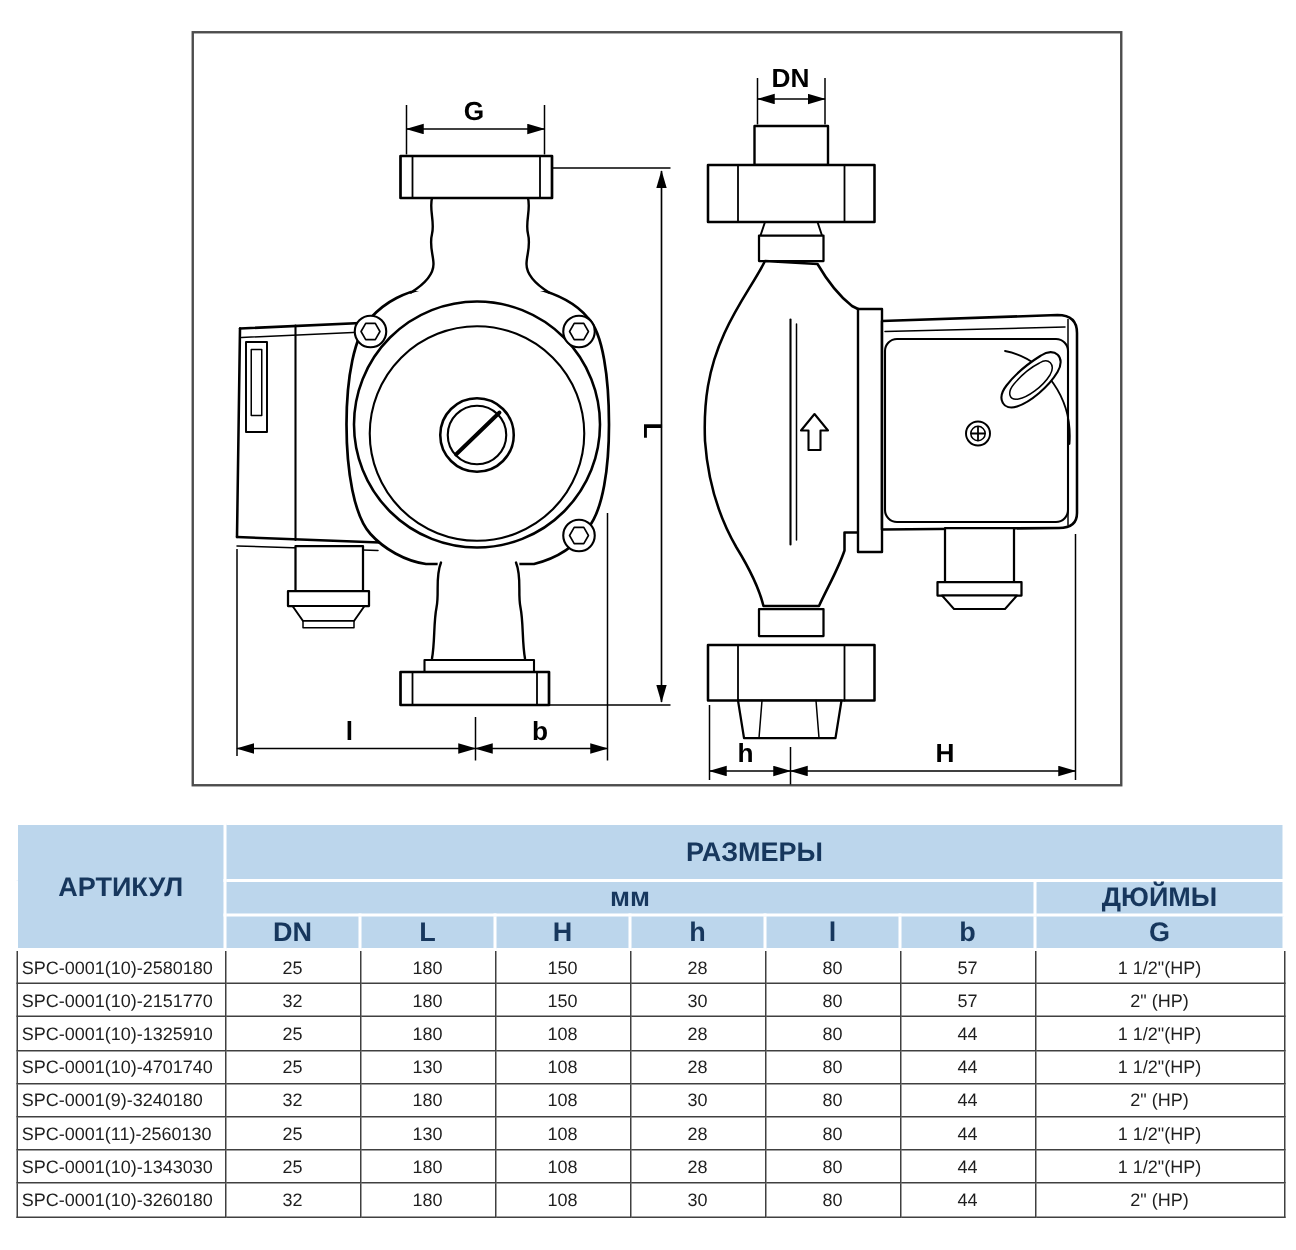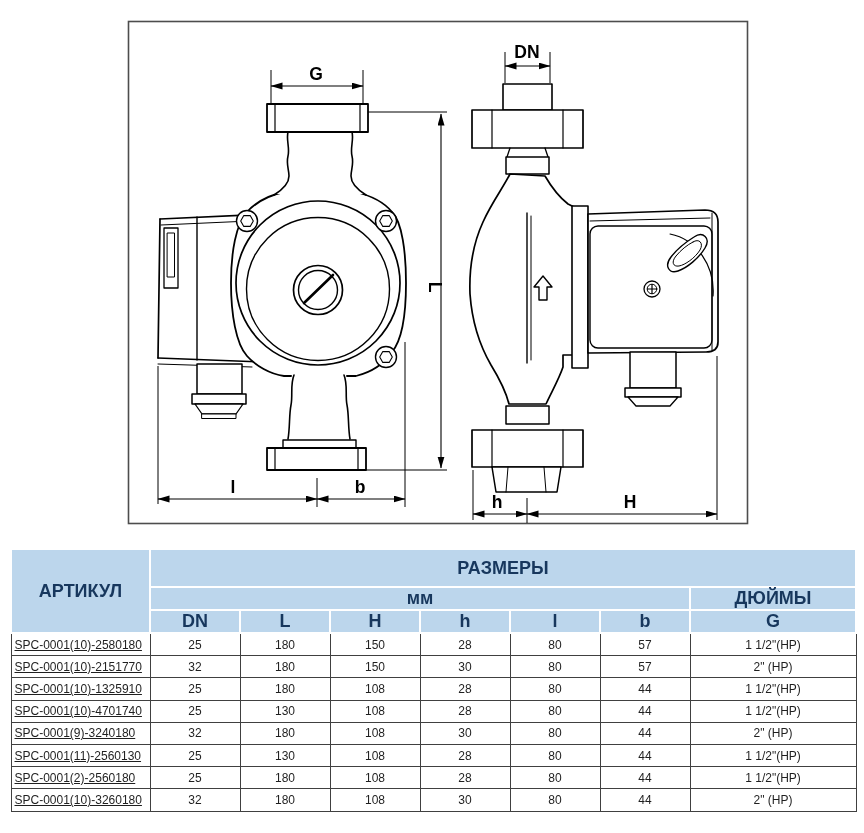--- a/index.html
+++ b/index.html
@@ -8,21 +8,21 @@
   .diagram svg{display:block;}
   .tablewrap{margin-left:10px;width:845px;}
   table{border-collapse:collapse;width:845px;table-layout:fixed;}
   th{background:var(--header-bg,#BCD6EC);color:var(--header-text,#17375D);
      border:2.5px solid #ffffff;font-size:18px;font-weight:bold;padding:0;text-align:center;}
   th.h1{height:36px;}
   th.h2{height:21px;}
   th.h3{height:17px;}
   td{border:1.2px solid #404040;font-size:12px;color:#1f1f1f;text-align:center;
      height:21.2px;padding:0;white-space:nowrap;overflow:hidden;}
-  td.article{text-align:left;padding-left:3px;text-decoration:underline;}
+  td.article{text-align:left;padding-left:3px;}
   text{font-family:"Liberation Sans",sans-serif;}
   .dimlab{font-size:17.5px;font-weight:bold;fill:#000;}
 </style>
 </head>
 <body>
 
 <div class="diagram">
 <svg width="864" height="548" viewBox="0 0 864 548" xmlns="http://www.w3.org/2000/svg">
   <defs>
     <marker id="arr" orient="auto-start-reverse" markerUnits="userSpaceOnUse" markerWidth="13" markerHeight="8" refX="11.5" refY="3.5">
@@ -270,21 +270,21 @@
           <td class="article">SPC-0001(11)-2560130</td>
           <td>25</td>
           <td>130</td>
           <td>108</td>
           <td>28</td>
           <td>80</td>
           <td>44</td>
           <td>1 1/2"(HP)</td>
         </tr>
         <tr>
-          <td class="article">SPC-0001(2)-2560180</td>
+          <td class="article">SPC-0001(10)-1343030</td>
           <td>25</td>
           <td>180</td>
           <td>108</td>
           <td>28</td>
           <td>80</td>
           <td>44</td>
           <td>1 1/2"(HP)</td>
         </tr>
         <tr>
           <td class="article">SPC-0001(10)-3260180</td>

